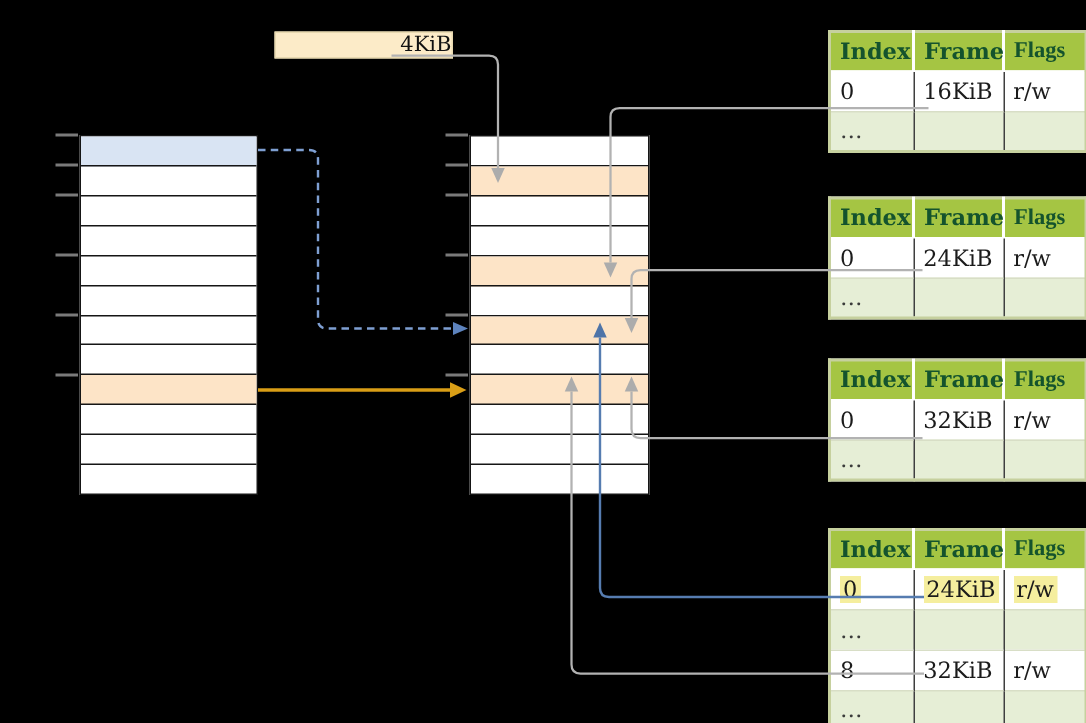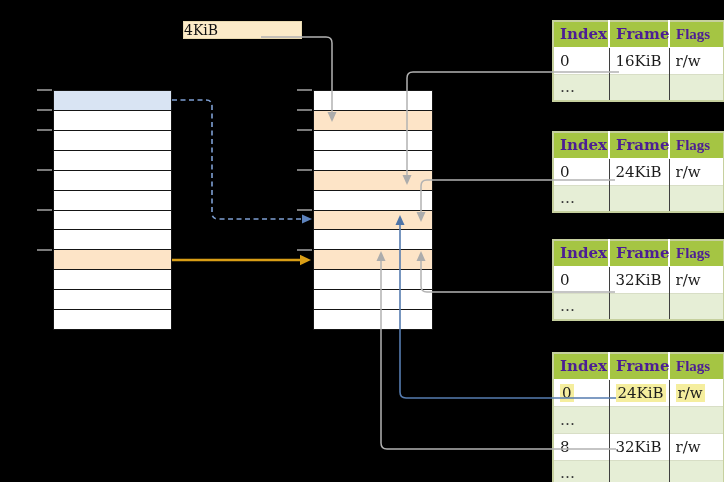--- a/index.html
+++ b/index.html
@@ -4,21 +4,21 @@
 <style>
   html,body{margin:0;padding:0;background:#000;}
   #stage{
     position:relative;width:724px;height:482px;overflow:hidden;background:#000;
     font-family:"DejaVu Serif","Liberation Serif",serif;
   }
   
   .size-label{
     position:absolute;left:183px;top:21px;width:119px;height:18px;
     background:#fcebc8;border:1px solid #e8d9b0;box-sizing:border-box;
-    display:flex;align-items:center;justify-content:flex-start;
+    display:flex;align-items:center;justify-content:flex-end;
     font-size:14px;color:#111;
   }
   
   .memtable{
     position:absolute;top:90px;height:240px;background:#fff;
     border:1px solid #151515;box-sizing:border-box;
     display:flex;flex-direction:column;
   }
   #virtual-memory{left:53px;width:119px;}
   #physical-memory{left:313px;width:120px;}
@@ -28,21 +28,21 @@
   .memrow.orange{background:#fde4c7;}
   
   .tick{position:absolute;width:15px;height:2px;background:#7a7a7a;}
   
   table.ptable{
     position:absolute;left:552px;width:171px;
     border:2px solid #c6d09e;border-collapse:collapse;table-layout:fixed;
     background:#fff;font-size:15px;color:#1b1b1b;
   }
   .ptable th{
-    background:#a5c543;color:#4c1d95;font-weight:bold;text-align:left;
+    background:#a5c543;color:#14532d;font-weight:bold;text-align:left;
     height:26px;padding:0 0 0 6px;border-right:2px solid #fff;
     border-bottom:1px solid #fff;box-sizing:border-box;font-size:15px;
   }
   .ptable th:last-child{border-right:none;font-family:Liberation Serif, serif;}
   .ptable td{
     height:27px;padding:0 0 0 6px;box-sizing:border-box;
     border-right:1px solid #3f3f3f;border-top:1px solid #d8dec6;
     vertical-align:middle;background:#fff;
   }
   .ptable td:last-child{border-right:none;}

